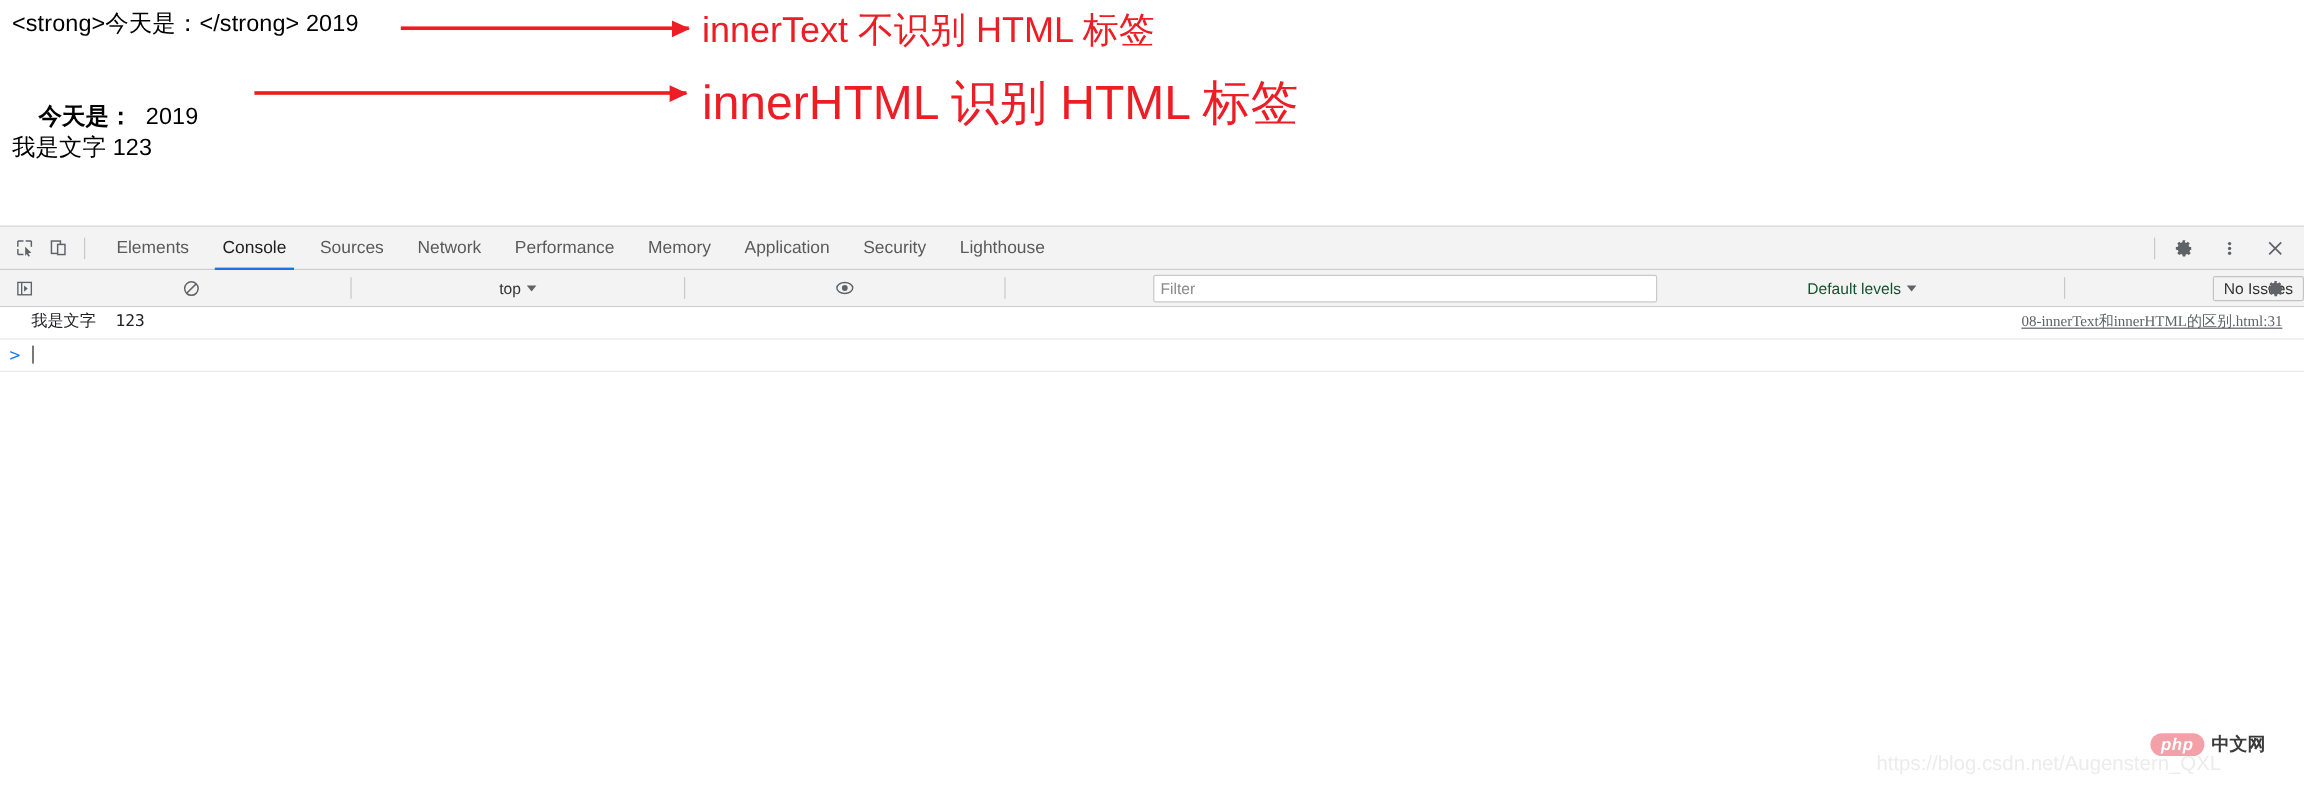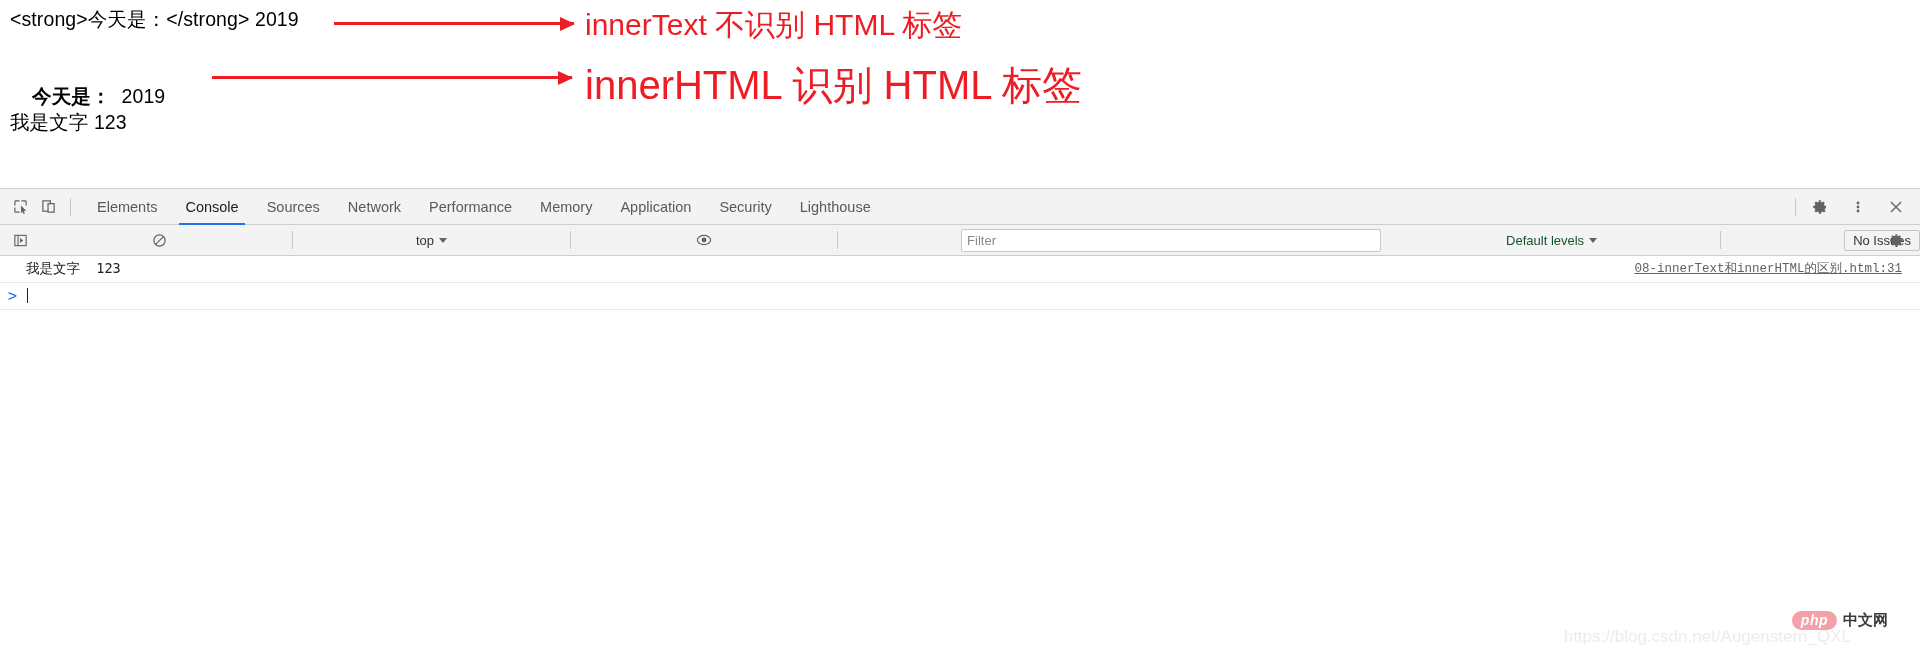--- a/index.html
+++ b/index.html
@@ -223,21 +223,21 @@
     color: #202124;
     white-space: pre-wrap;
     padding-left: 26px;
     line-height: 1.45;
   }
   .log-text.indent { padding-left: 100px; }
   .log-source {
     position: absolute;
     right: 18px;
     top: 4px;
-    font-family: Liberation Mono, monospace;
+    font-family: Liberation Serif, serif;
     font-size: 12.5px;
     color: #5f6368;
     text-decoration: underline;
     white-space: nowrap;
   }
   #log-row-2 { min-height: 56px; }
   #prompt-row {
     position: relative;
     height: 26px;
     border-bottom: 1px solid #e8e8e8;

